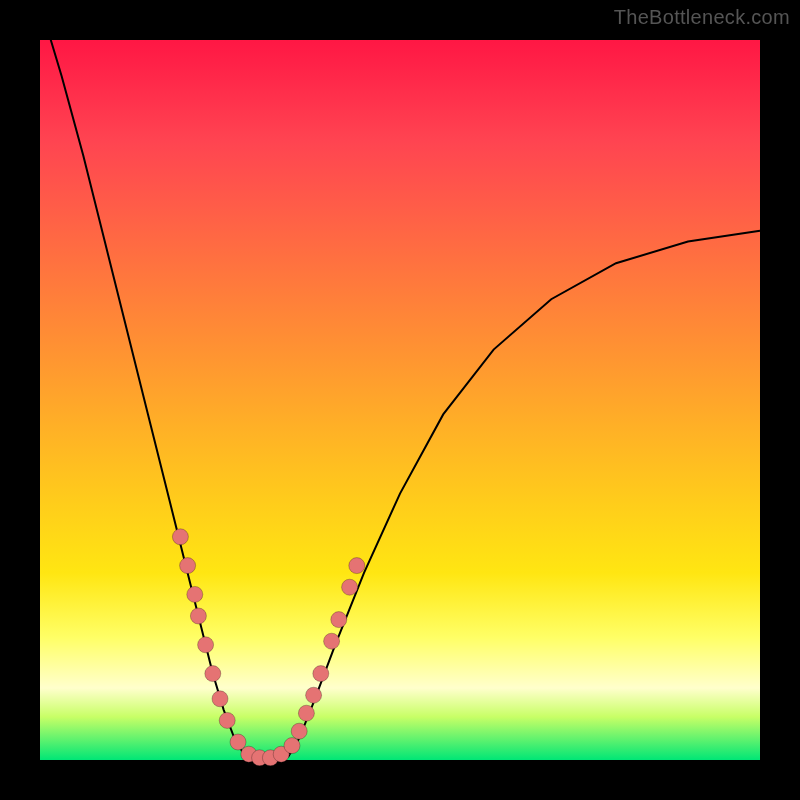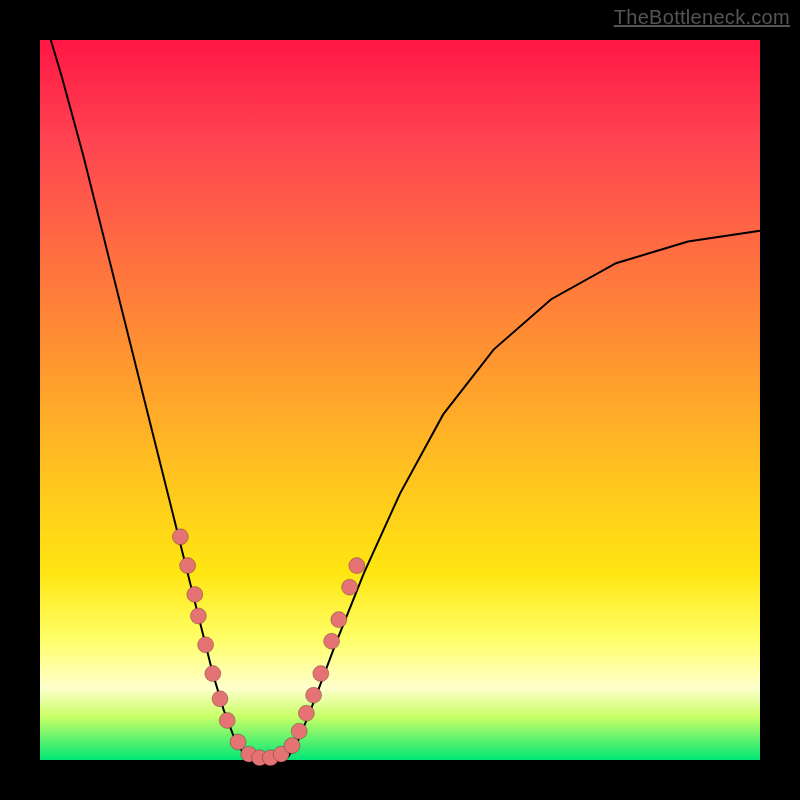--- a/index.html
+++ b/index.html
@@ -61,21 +61,20 @@
   }
   .watermark {
     position: absolute;
     top: 6px;
     right: 10px;
     color: #555;
     font-size: 20px;
     font-weight: 500;
     letter-spacing: 0.3px;
     user-select: none;
-    text-decoration: underline;
   }
 </style>
 </head>
 <body>
 
 <div class="frame">
   <div class="watermark">TheBottleneck.com</div>
 
   <div class="plot-area">
     <svg id="plot-svg" viewBox="0 0 720 720">

